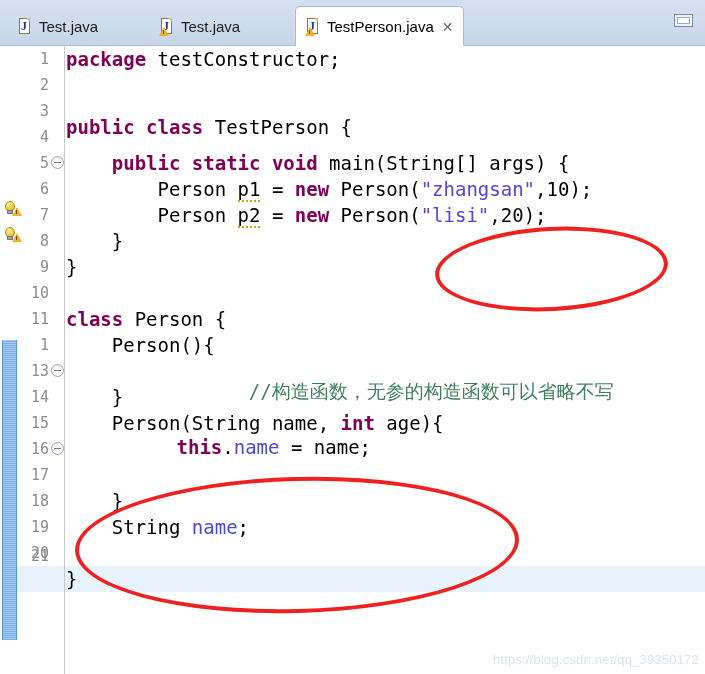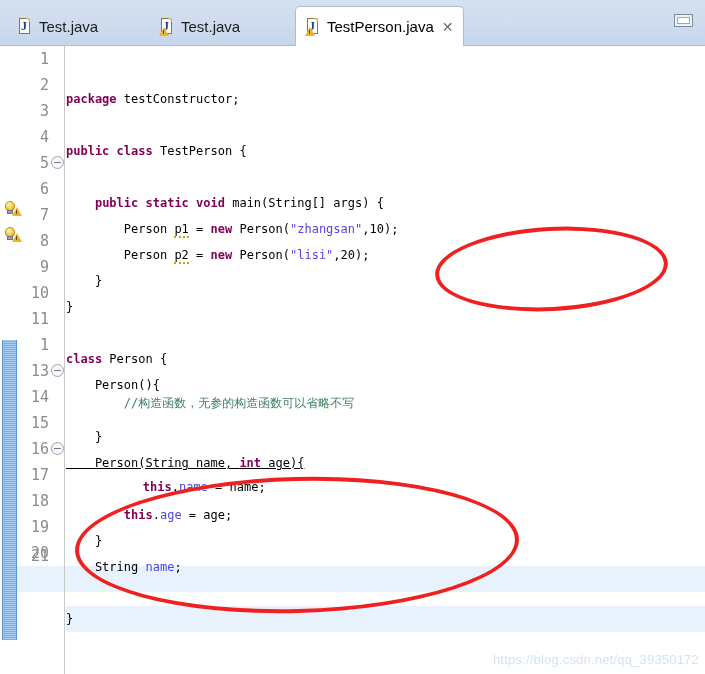--- a/index.html
+++ b/index.html
@@ -230,24 +230,23 @@
     left: 66px; top: 0;
     right: 0; bottom: 0;
   }
   .cline {
     position: absolute;
     left: 0;
     width: 639px;
     height: 26px;
     line-height: 26px;
     font-family: "DejaVu Sans Mono", monospace;
-    font-size: 12px;
+    font-size: 19px;
     white-space: pre;
     color: #000000;
-    margin-top: 40px;
   }
   .cline.current { background: #e8f2fd; }
 
   .kw   { color: #7f0055; font-weight: bold; }
   .str  { color: #5c41e0; }
   .cmt  { color: #3f7f5f; }
   .fld  { color: #4a48d8; }
   .pln  { color: #000000; }
   .num  { color: #000000; }
 
@@ -380,49 +379,48 @@
     <span class="fold" style="top:318px;"></span>
     <span class="fold" style="top:396px;"></span>
   </div>
 
   <div id="code">
 
     <div class="cline" style="top:0px;"><span class="kw">package</span><span class="pln"> testConstructor;</span></div>
 
     <div class="cline" style="top:26px;"></div>
 
-    <div class="cline" style="top:52px;"><span class="kw">public class</span><span class="pln"> TestPerson {</span></div>
+    <div class="cline" style="top:68px;"><span class="kw">public class</span><span class="pln"> TestPerson {</span></div>
 
     <div class="cline" style="top:78px;"></div>
 
     <div class="cline" style="top:104px;"><span class="pln">    </span><span class="kw">public static void</span><span class="pln"> main(String[] args) {</span></div>
 
     <div class="cline" style="top:130px;"><span class="pln">        Person </span><span class="squiggle pln">p1</span><span class="pln"> = </span><span class="kw">new</span><span class="pln"> Person(</span><span class="str">"zhangsan"</span><span class="pln">,</span><span class="num">10</span><span class="pln">);</span></div>
 
     <div class="cline" style="top:156px;"><span class="pln">        Person </span><span class="squiggle pln">p2</span><span class="pln"> = </span><span class="kw">new</span><span class="pln"> Person(</span><span class="str">"lisi"</span><span class="pln">,</span><span class="num">20</span><span class="pln">);</span></div>
 
     <div class="cline" style="top:182px;"><span class="pln">    }</span></div>
 
     <div class="cline" style="top:208px;"><span class="pln">}</span></div>
 
     <div class="cline" style="top:234px;"></div>
 
     <div class="cline" style="top:260px;"><span class="kw">class</span><span class="pln"> Person {</span></div>
 
     <div class="cline" style="top:286px;"><span class="pln">    Person(){</span></div>
 
-    <div class="cline" style="top:304px;"><span class="pln">        </span><span class="cmt">//构造函数，无参的构造函数可以省略不写</span></div>
+    <div class="cline" style="top:332px;text-align:center;"><span class="pln">        </span><span class="cmt">//构造函数，无参的构造函数可以省略不写</span></div>
 
     <div class="cline" style="top:338px;"><span class="pln">    }</span></div>
 
-    <div class="cline" style="top:364px;text-decoration:underline;"><span class="pln">    Person(String name, </span><span class="kw">int</span><span class="pln"> age){</span></div>
+    <div class="cline" style="top:364px;"><span class="pln">    Person(String name, </span><span class="kw">int</span><span class="pln"> age){</span></div>
 
     <div class="cline" style="top:388px;padding-left:19px;"><span class="pln">        </span><span class="kw">this</span><span class="pln">.</span><span class="fld">name</span><span class="pln"> = name;</span></div>
 
-    <div class="cline" style="top:416px;"><span class="pln">        </span><span class="kw">this</span><span class="pln">.</span><span class="fld">age</span><span class="pln"> = age;</span></div>
 
     <div class="cline" style="top:442px;"><span class="pln">    }</span></div>
 
     <div class="cline" style="top:468px;"><span class="pln">    String </span><span class="fld">name</span><span class="pln">;</span></div>
 
 
     <div class="cline current" style="top:520px;"><span class="pln">}</span></div>
   </div>
 
   <div class="ink" id="ink-1"></div>

